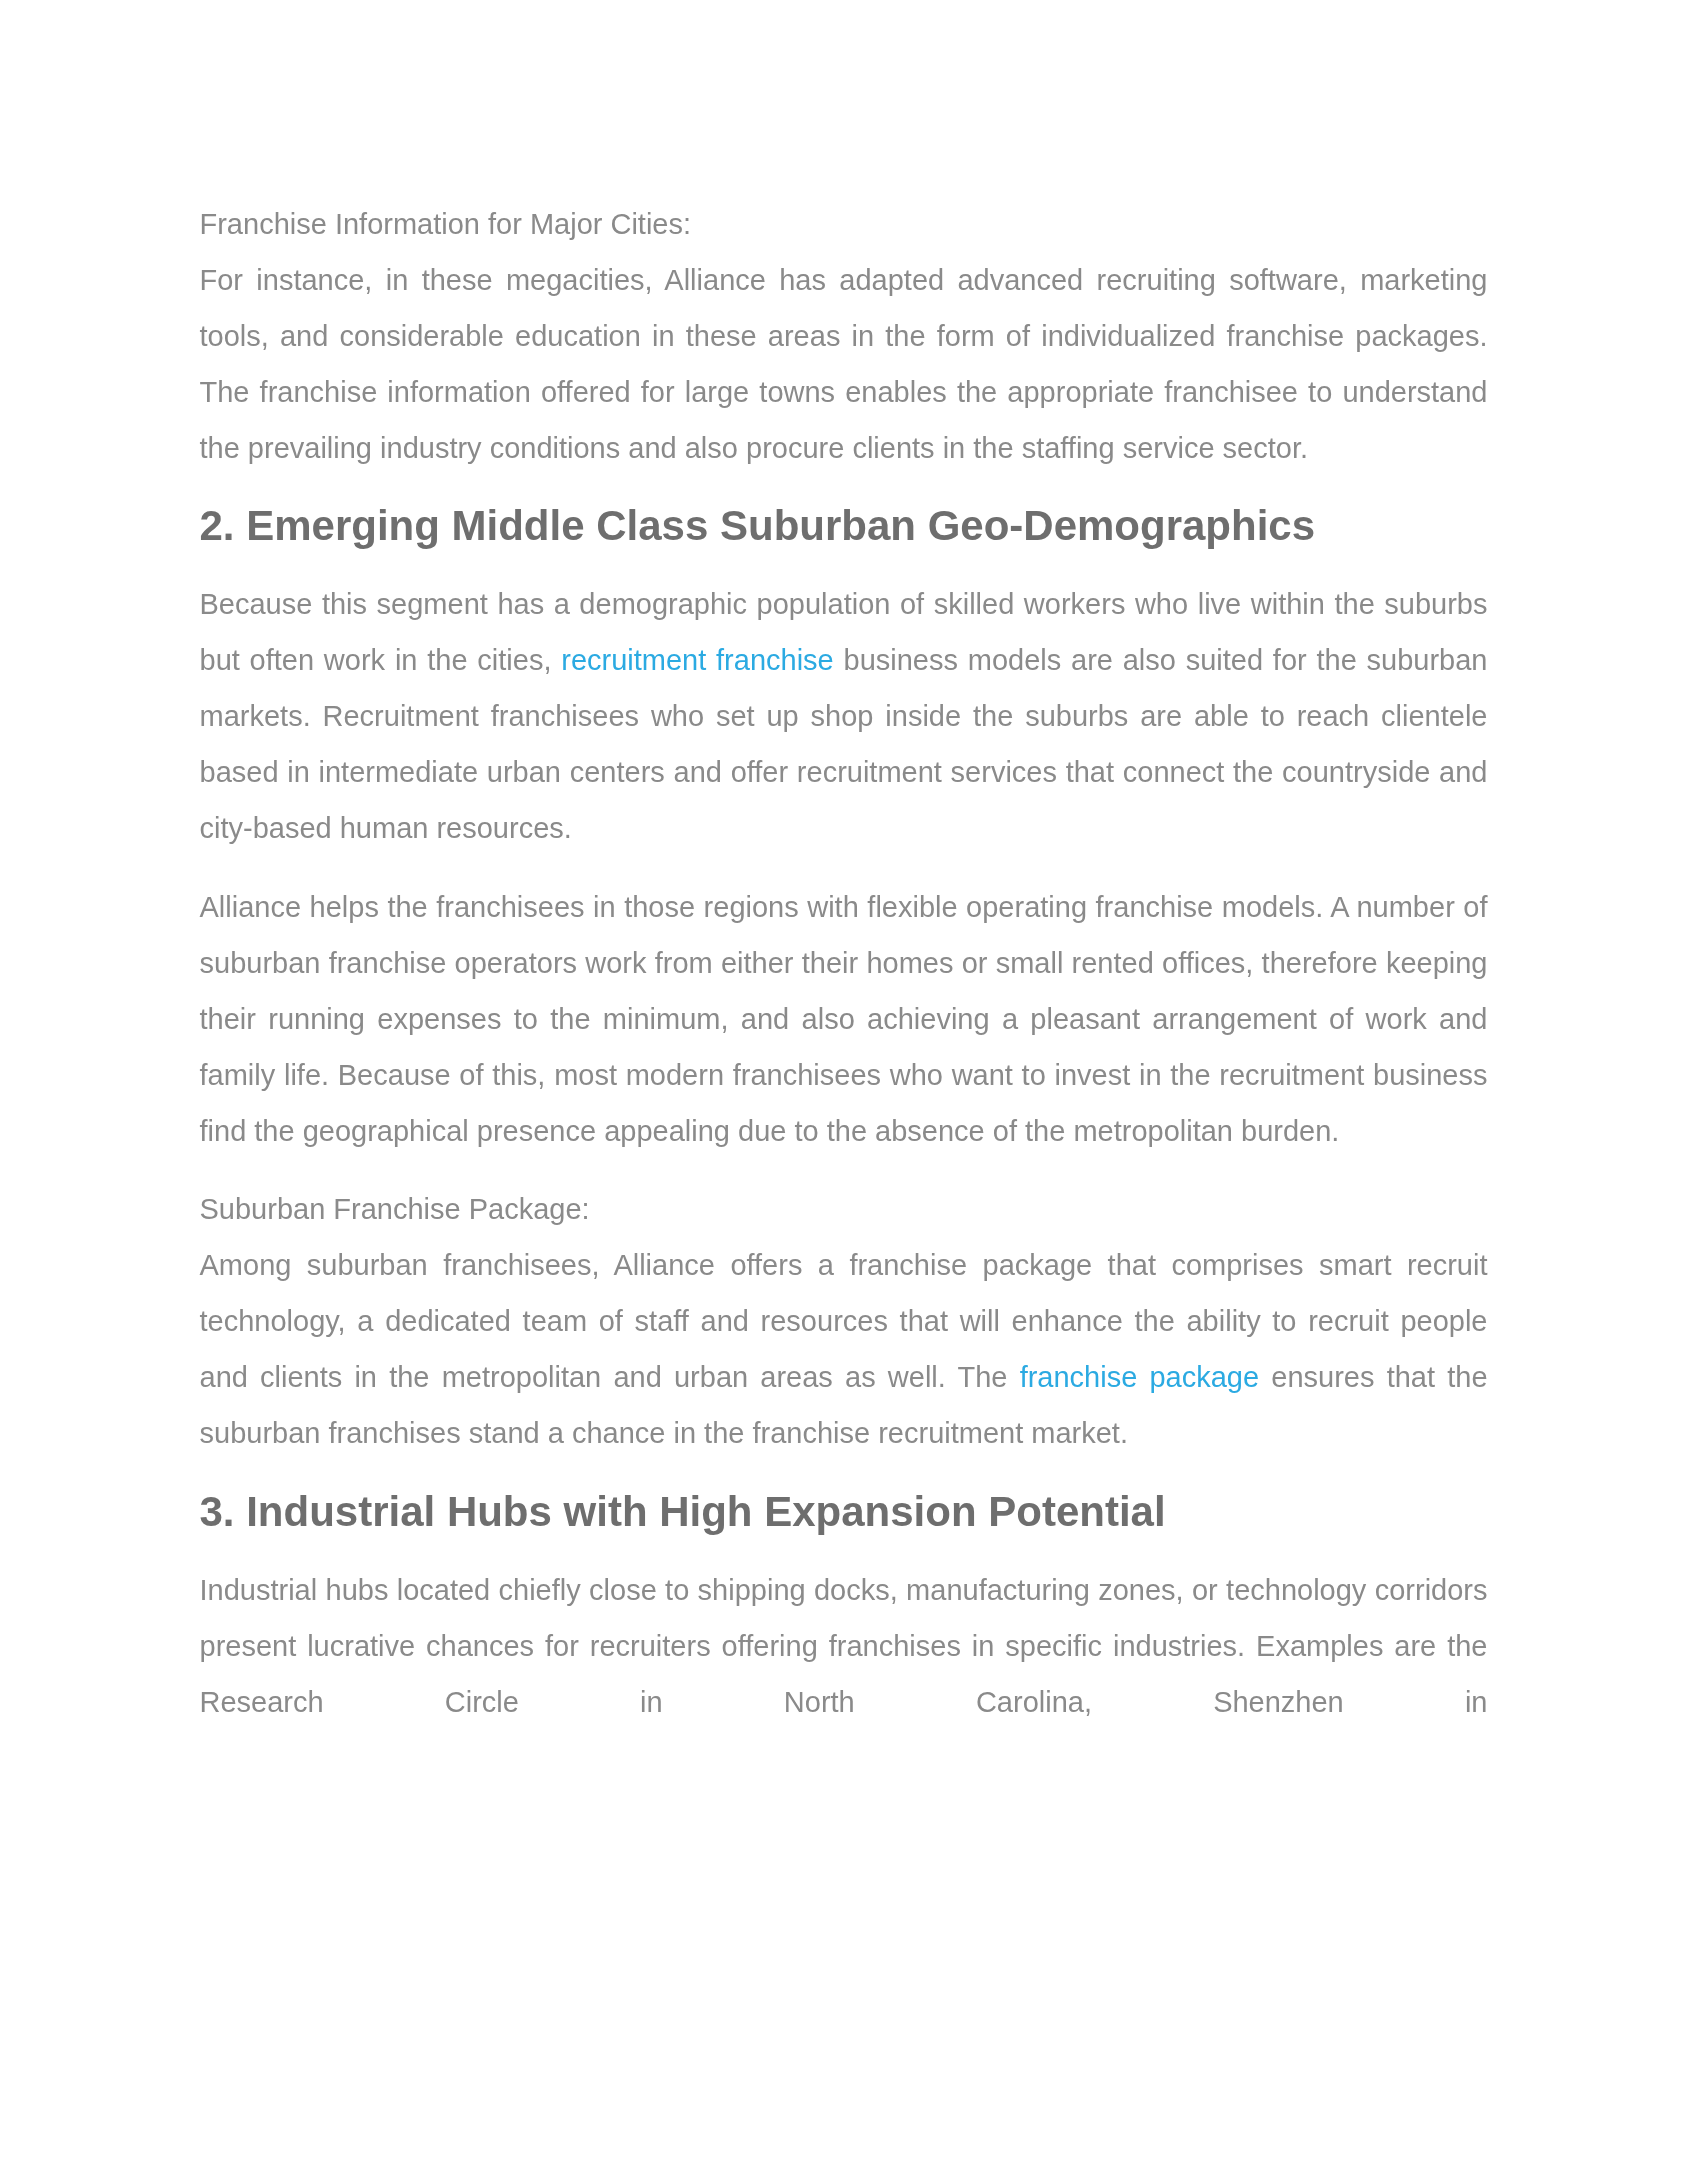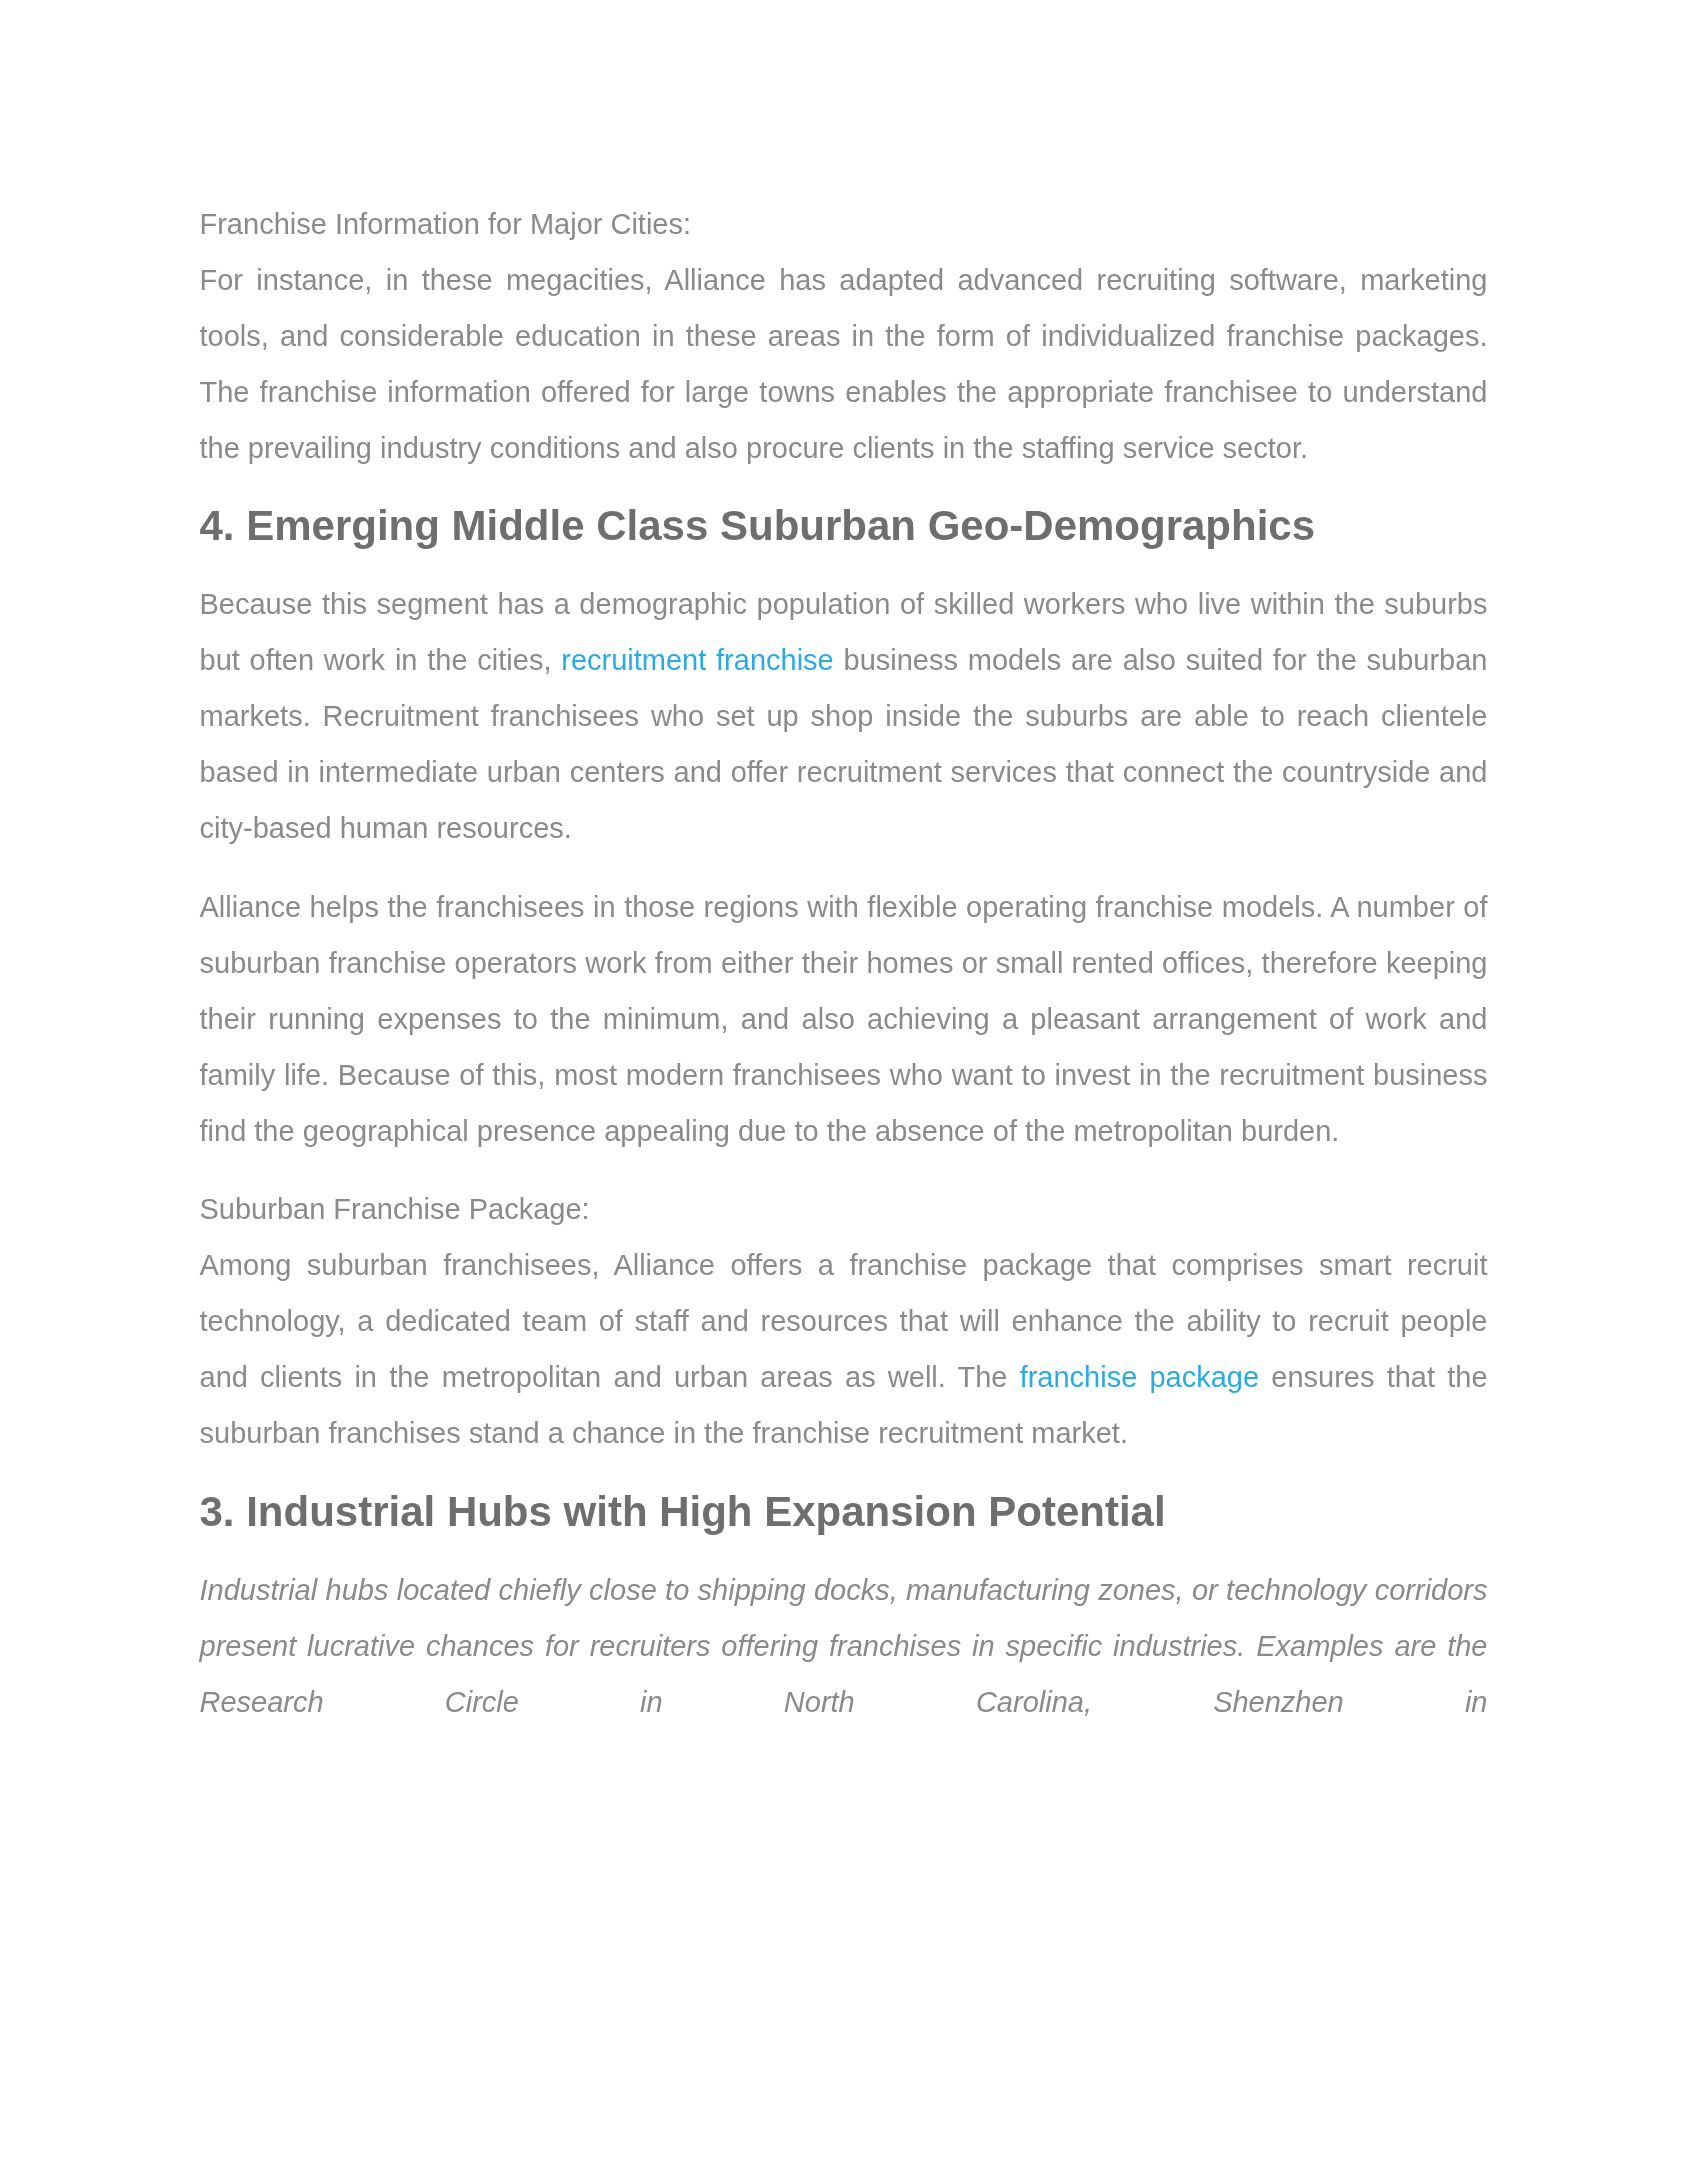--- a/index.html
+++ b/index.html
@@ -25,21 +25,20 @@
   .para{
     font-size:29px;
     line-height:56px;
     color:var(--body-color);
     text-align:justify;
     margin:0 0 22.4px 0;
   }
   .para.continued{
     text-align-last:justify;
     margin-bottom:0;
-    font-style:italic;
   }
   .section-heading{
     font-size:42px;
     line-height:55px;
     font-weight:700;
     color:var(--heading-color);
     margin:16.5px 0 23px 0;
   }
   .inline-link{
     color:var(--link-color);
@@ -47,21 +46,21 @@
     cursor:pointer;
   }
 </style>
 </head>
 <body>
 
 <div class="page">
 
   <p class="para"><span>Franchise Information for Major Cities:</span><br><span>For instance, in these megacities, Alliance has adapted advanced recruiting software, marketing tools, and considerable education in these areas in the form of individualized franchise packages. The franchise information offered for large towns enables the appropriate franchisee to understand the prevailing industry conditions and also procure clients in the staffing service sector.</span></p>
 
-  <h2 class="section-heading">4. Emerging Middle Class Suburban Geo-Demographics</h2>
+  <h2 class="section-heading">2. Emerging Middle Class Suburban Geo-Demographics</h2>
 
   <p class="para"><span>Because this segment has a demographic population of skilled workers who live within the suburbs but often work in the cities, </span><a class="inline-link">recruitment franchise</a><span> business models are also suited for the suburban markets. Recruitment franchisees who set up shop inside the suburbs are able to reach clientele based in intermediate urban centers and offer recruitment services that connect the countryside and city-based human resources.</span></p>
 
   <p class="para">Alliance helps the franchisees in those regions with flexible operating franchise models. A number of suburban franchise operators work from either their homes or small rented offices, therefore keeping their running expenses to the minimum, and also achieving a pleasant arrangement of work and family life. Because of this, most modern franchisees who want to invest in the recruitment business find the geographical presence appealing due to the absence of the metropolitan burden.</p>
 
   <p class="para"><span>Suburban Franchise Package:</span><br><span>Among suburban franchisees, Alliance offers a franchise package that comprises smart recruit technology, a dedicated team of staff and resources that will enhance the ability to recruit people and clients in the metropolitan and urban areas as well. The </span><a class="inline-link">franchise package</a><span> ensures that the suburban franchises stand a chance in the franchise recruitment market.</span></p>
 
   <h2 class="section-heading">3. Industrial Hubs with High Expansion Potential</h2>
 
   <p class="para continued">Industrial hubs located chiefly close to shipping docks, manufacturing zones, or technology corridors present lucrative chances for recruiters offering franchises in specific industries. Examples are the Research Circle in North Carolina, Shenzhen in</p>

